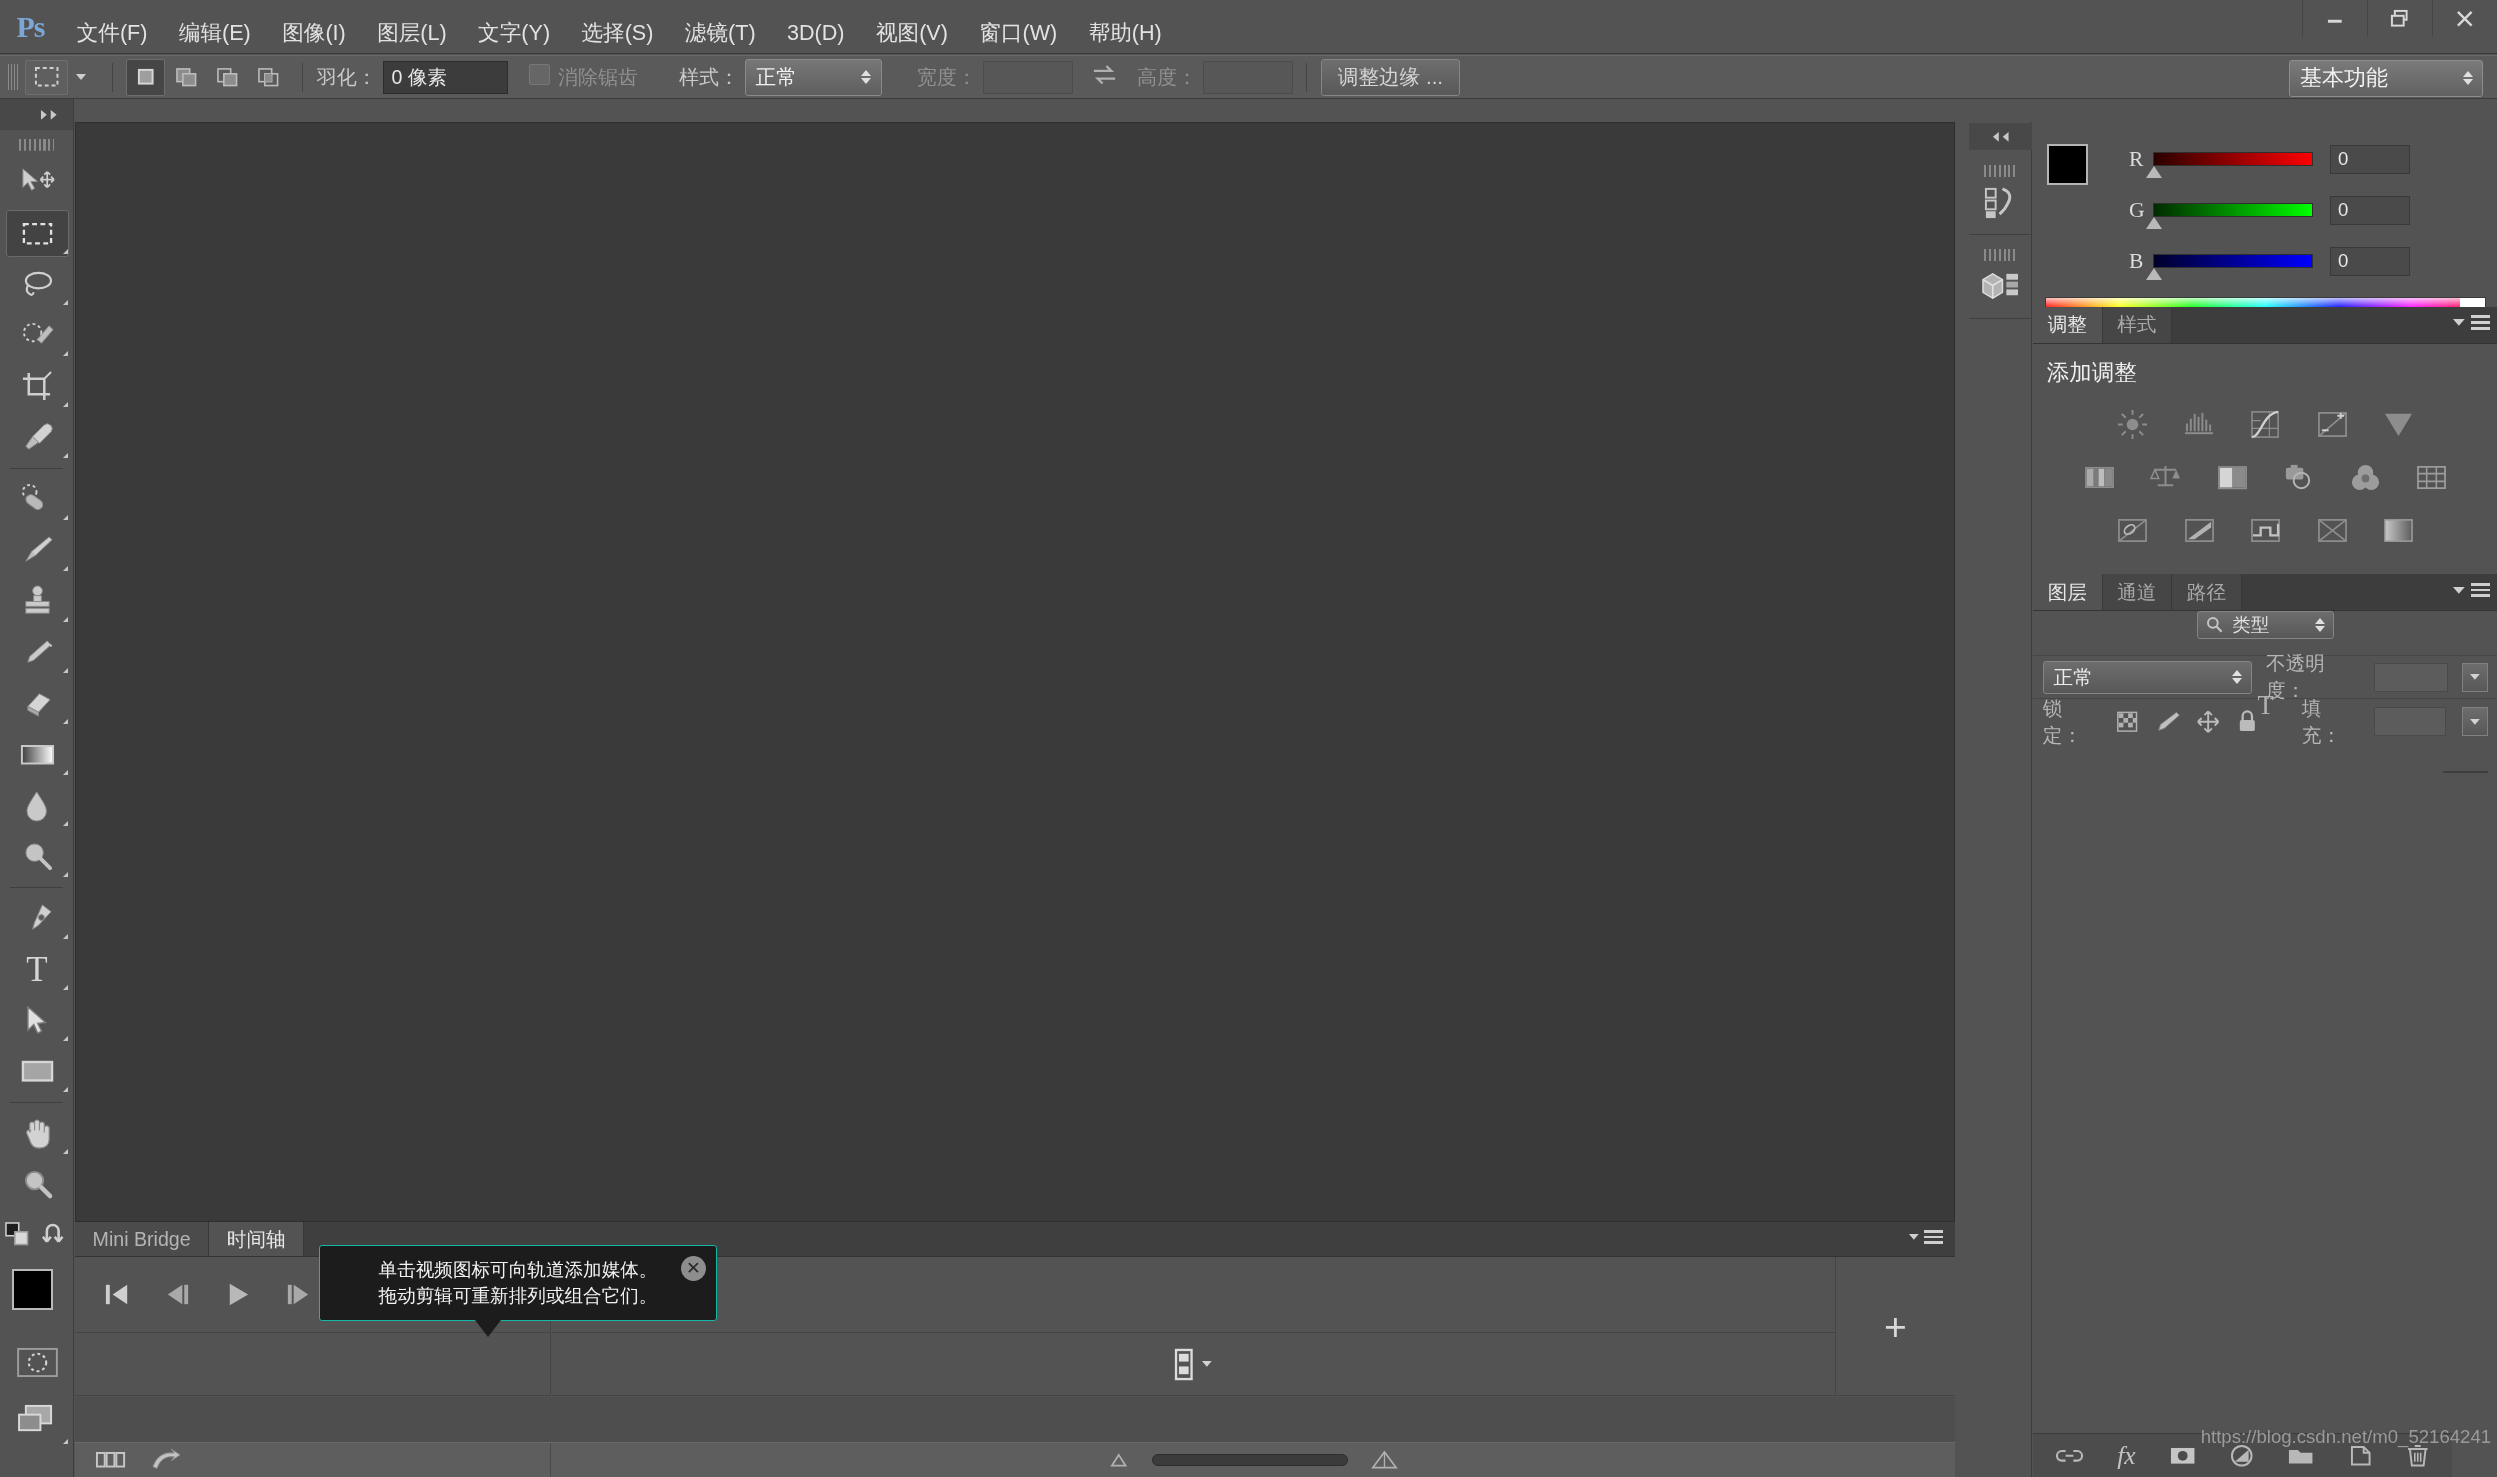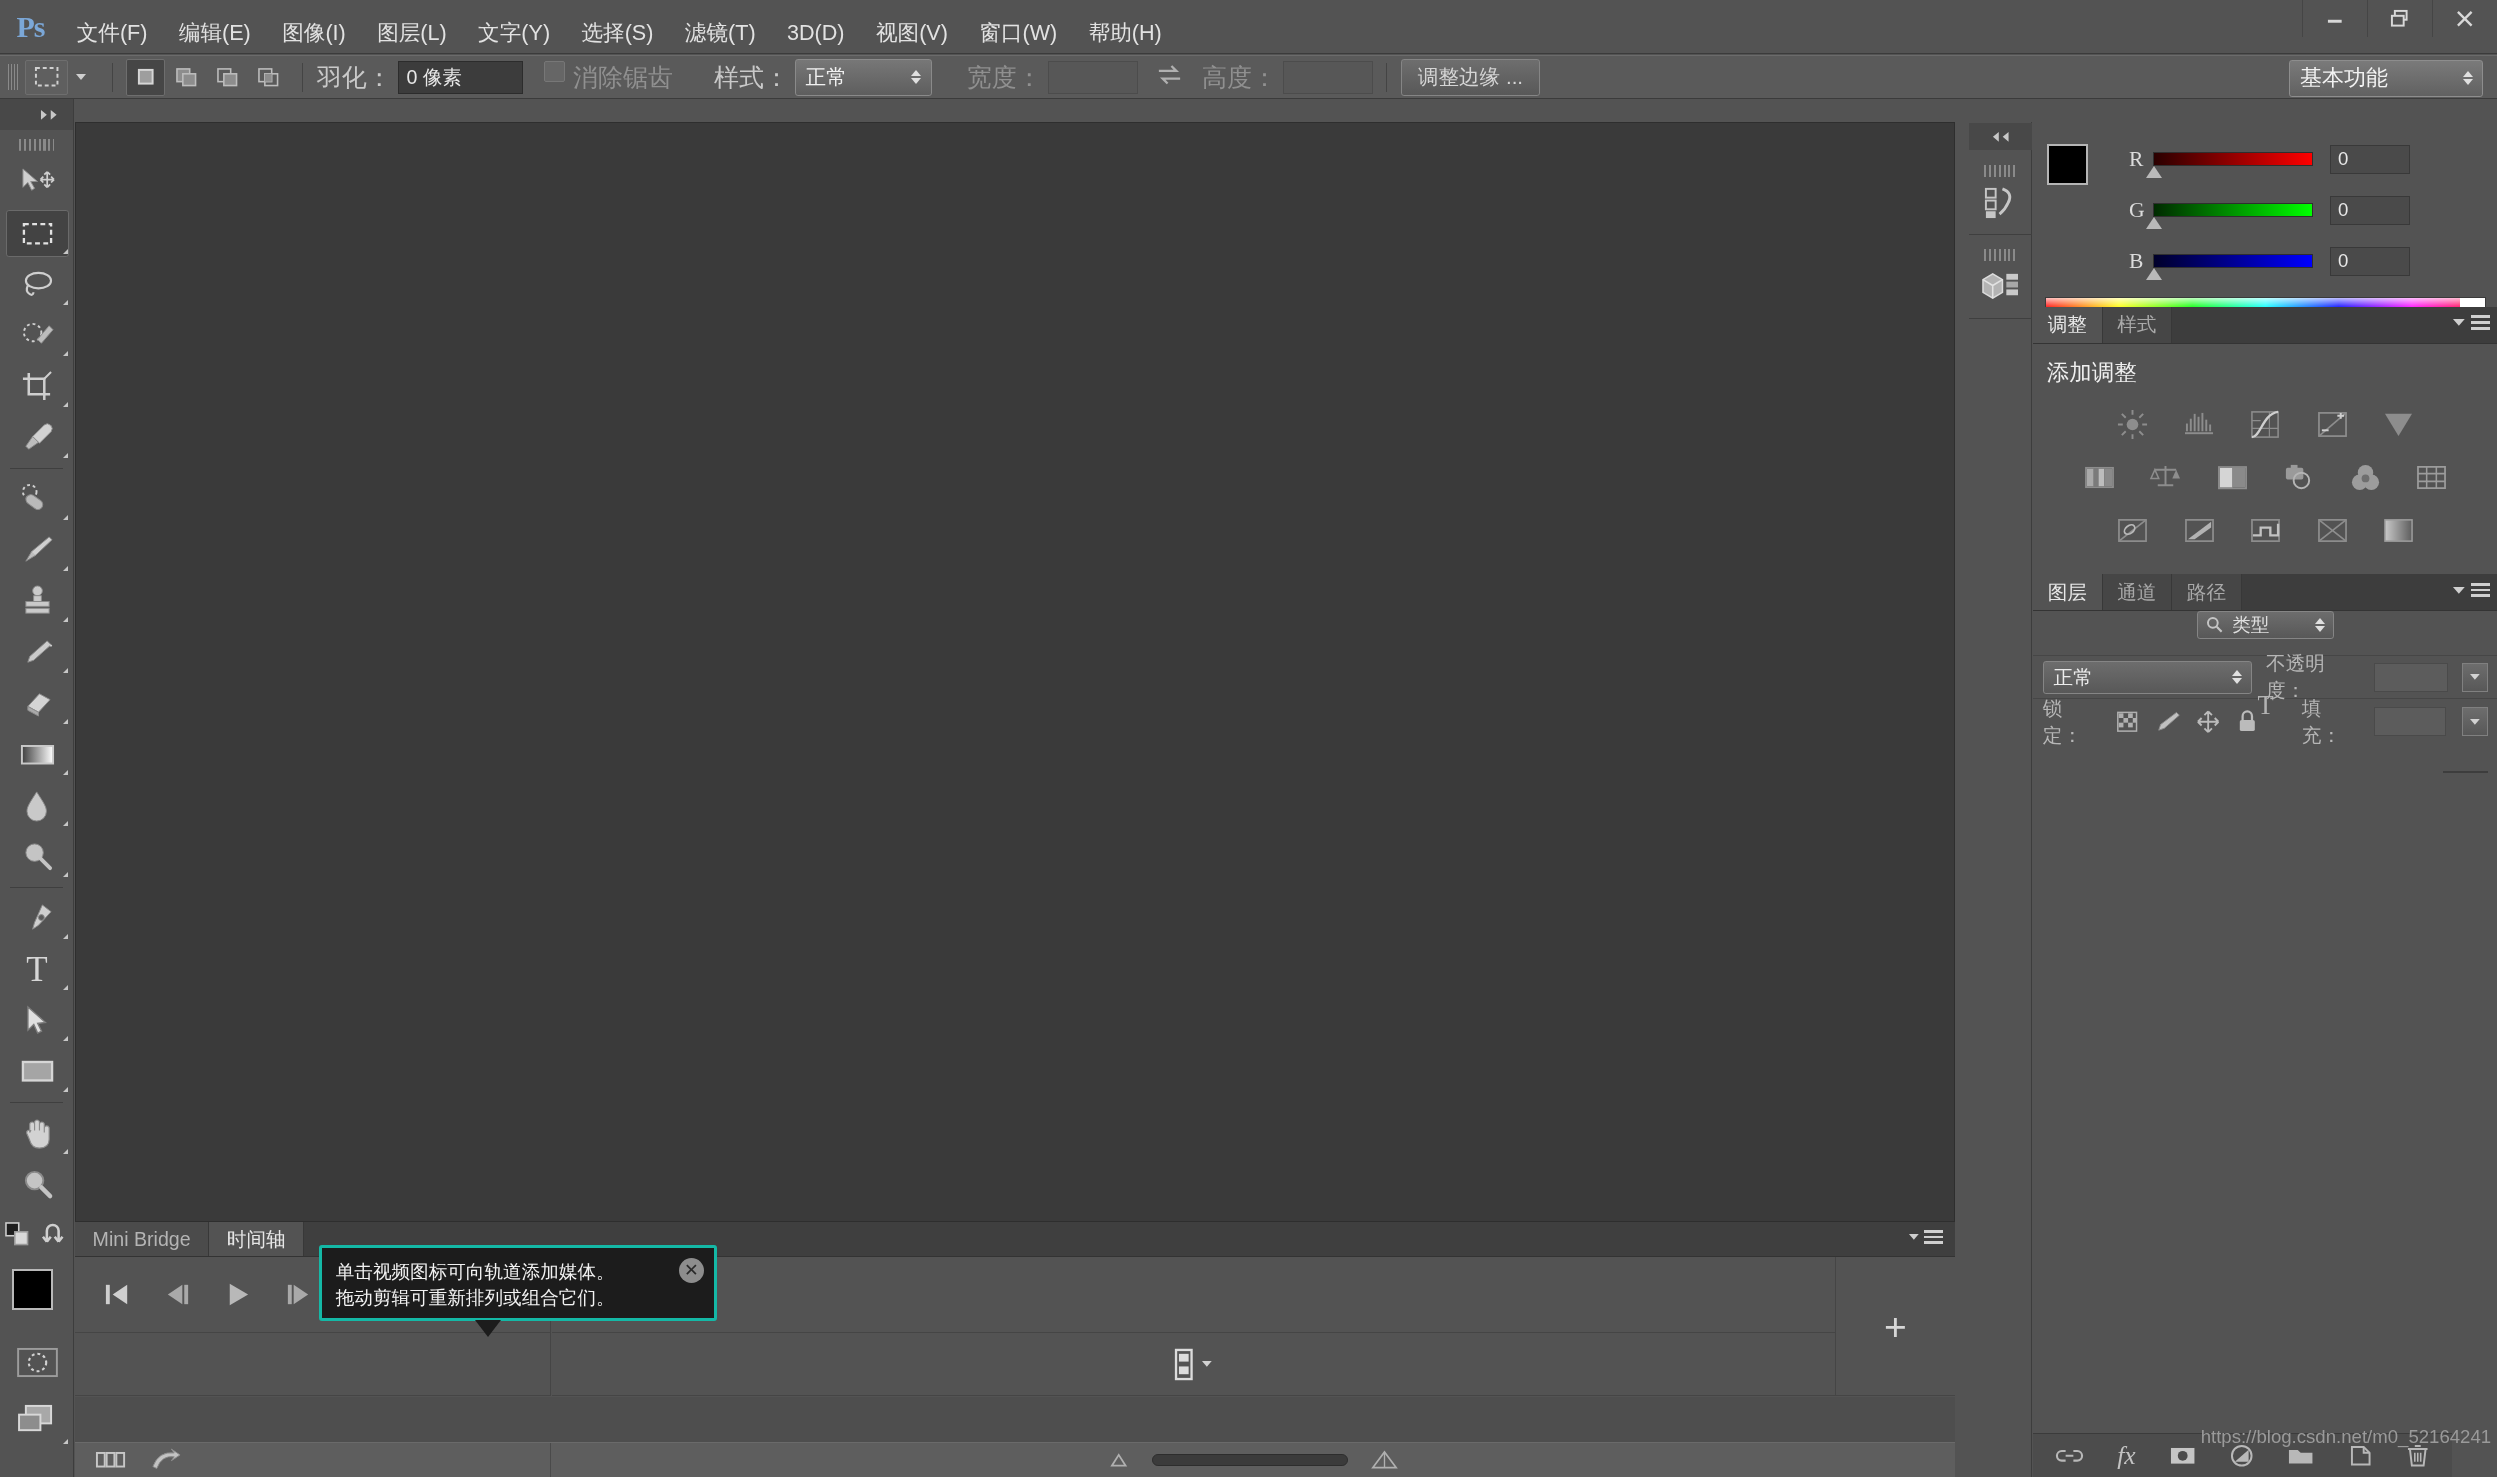--- a/index.html
+++ b/index.html
@@ -50,21 +50,21 @@
   }
   .tri-down { width:0;height:0;border-left:5.9px solid transparent;border-right:5.9px solid transparent;
     border-top:6.9px solid #cfcfcf; margin:0 11.8px 0 7.8px;}
   .ob-sep { width:1px; height:29px; background:#444; margin:0 13.7px; }
   .sel-modes { display:flex; gap:2px; }
   .sel-mode {
     width:39px;height:37px; display:flex;align-items:center;justify-content:center;
     background:#5a5a5a; border-radius:2px;
   }
   .sel-mode.active { background:#464646; border:1px solid #6e6e6e; }
-  .ob-label { color:#c9c9c9; font-size:25px; margin:0 5.9px 0 0; white-space:nowrap; }
+  .ob-label { color:#c9c9c9; font-size:20px; margin:0 5.9px 0 0; white-space:nowrap; }
   .ob-label.dim { color:#909090; }
   .ob-input {
     height:33px; background:#3c3c3c; border:1px solid #2c2c2c;
     color:#e8e8e8; font-size:19.6px; padding:0 7.8px; display:flex; align-items:center;
   }
   .ob-input.disabled { background:#575757; border-color:#4c4c4c; }
   .ob-check {
     width:21.6px;height:21.6px; border:1px solid #777; background:#666; border-radius:2px; margin-right:7.8px;
   }
   .ob-select {
@@ -168,23 +168,24 @@
     position:absolute; left:0; bottom:0; right:0; height:35px; background:#5e5e5e;
     border-top:1px solid #6a6a6a; display:flex; align-items:center;
   }
   .tl-footer-left { width:476px; display:flex; align-items:center; gap:21.6px; padding-left:19.6px; border-right:1px solid #4a4a4a; height:35px;}
   .tl-footer-mid { flex:1; display:flex; align-items:center; justify-content:center; gap:21.6px; }
   .zoom-slider { width:196px; height:11.8px; background:#3b3b3b; border:1px solid #2d2d2d; border-radius:5.9px; }
 
   
   .tooltip {
     position:absolute; left:319px; top:1245px; width:398px; height:76px;
-    background:#1c1c1c; border:3px solid #14b8a6; border-radius:2.9px;
+    background:#1c1c1c; border:1px solid #14b8a6; border-radius:2.9px;
     color:#f2f2f2; font-size:18.6px; line-height:26.5px; padding:10.8px 13.7px;
     z-index:50;
+    text-align:center;
   }
   .tooltip .ttl2 { display:block; }
   .tooltip-arrow {
     position:absolute; left:475px; top:1320px; width:0;height:0;
     border-left:13.7px solid transparent; border-right:13.7px solid transparent;
     border-top:17.6px solid #1c1c1c; z-index:51;
   }
   .tooltip-close {
     position:absolute; right:9.8px; top:9.8px; width:25.5px;height:25.5px;border-radius:50%;
     background:#8d8d8d; color:#2a2a2a; font-size:17.6px; display:flex;align-items:center;justify-content:center;

